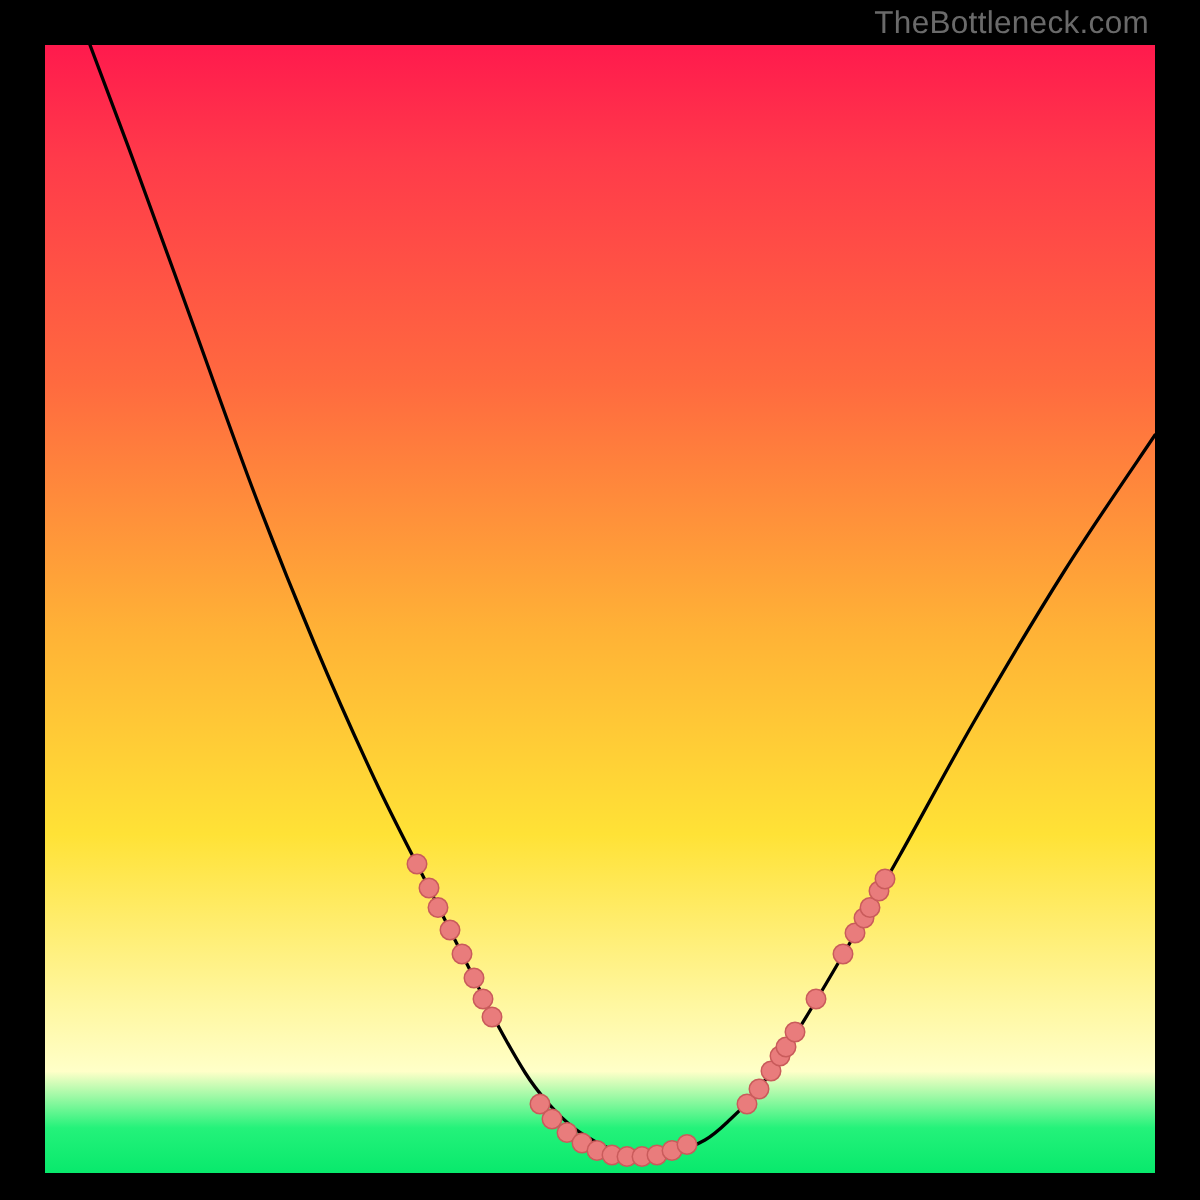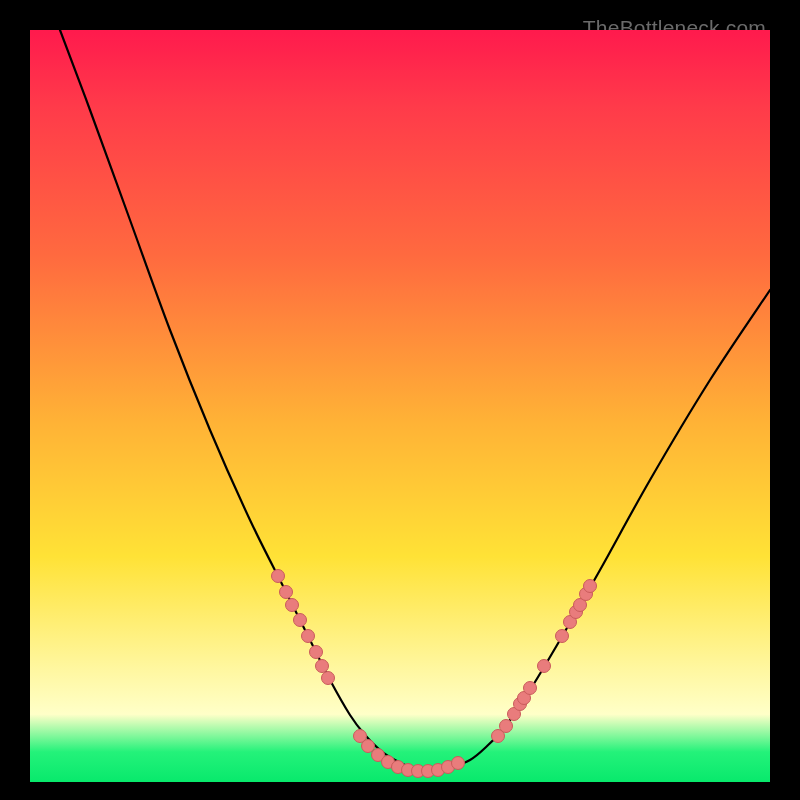--- a/index.html
+++ b/index.html
@@ -34,21 +34,21 @@
       #ffb236 52%,
       #ffe236 70%,
       #fff7a0 85%,
       #ffffc8 91%,
       #24f27a 96%,
       #08e96c 100%
     );
   }
   .watermark {
     position: absolute;
-    top: 16px;
+    top: 4px;
     right: 34px;
     color: #6a6a6a;
     font-size: 21px;
     font-weight: 500;
     letter-spacing: 0.2px;
     text-align: right;
   }
   svg.curve {
     position: absolute;
     left: 0;

